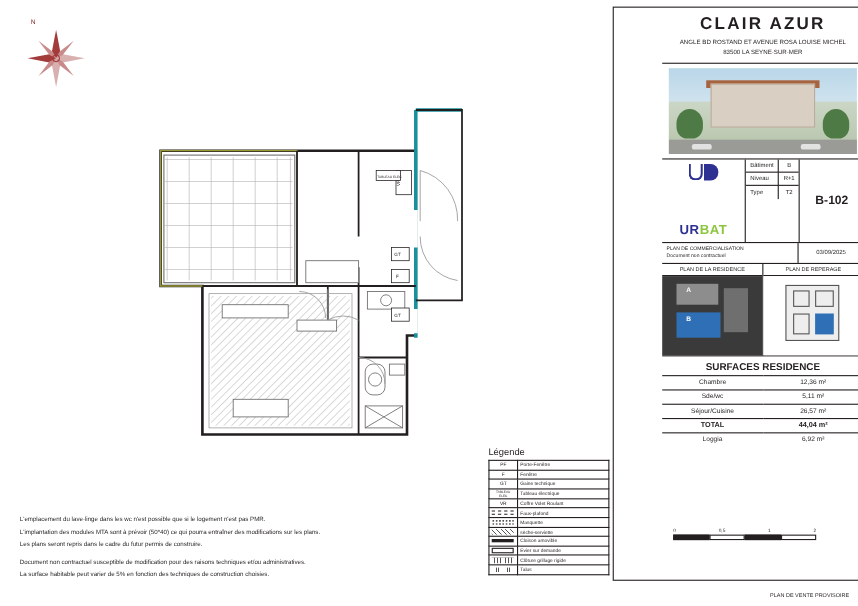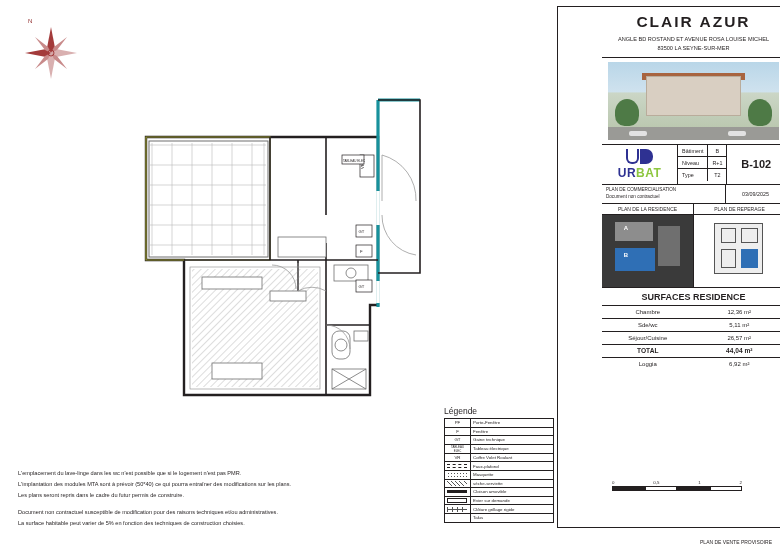--- a/index.html
+++ b/index.html
@@ -45,21 +45,21 @@
   .p-title { text-align:center; font-size:15.5px; letter-spacing:2px; font-weight:bold; padding:6px 0 4px; }
   .p-addr { text-align:center; font-size:5.6px; line-height:1.6; padding:0 4px 4px; }
   .photo { height:78px; margin:4px 6px; background:linear-gradient(#b9d6e8 0%, #cfe2ee 38%, #cbd6c6 40%, #b5c3a8 100%); position:relative; overflow:hidden; }
   .ph-bldg { position:absolute; left:22%; top:18%; width:56%; height:52%; background:#d9cfc2; border:1px solid #b9ac9b; }
   .ph-roof { position:absolute; left:20%; top:14%; width:60%; height:9%; background:#a8643f; }
   .ph-tree { position:absolute; bottom:18%; width:14%; height:34%; background:#4e7a46; border-radius:50% 50% 40% 40%; }
   .ph-road { position:absolute; left:0; bottom:0; width:100%; height:16%; background:#9a9a96; }
   .ph-car { position:absolute; bottom:5%; width:11%; height:7%; background:#e2e2e2; border-radius:2px; }
 
   .idrow { display:flex; border-top:1px solid #231f20; }
-  .logo-cell { width:78px; border-right:1px solid #231f20; display:flex; align-items:center; justify-content:center; flex-direction:column; padding:4px 0; }
+  .logo-cell { width:78px; border-right:1px solid #231f20; display:flex; align-items:center; justify-content:center; flex-direction:column; padding:4px 0;gap:36px; }
   .logo-mark { display:flex; align-items:center; justify-content:center; gap:1px; }
   .logo-u { width:13px; height:15px; border:2.5px solid #2e3192; border-top:none; border-radius:0 0 6px 6px; }
   .logo-b { width:13px; height:15px; background:#2e3192; border-radius:0 7px 7px 0; }
   .logo-txt { font-size:12px; font-weight:bold; letter-spacing:.5px; margin-top:2px; }
   .logo-txt .ur { color:#2e3192; } .logo-txt .bat { color:#8dc63f; }
   .kv { flex:1; }
   .kv-tbl { width:100%; border-collapse:collapse; font-size:5.4px; }
   .kv-tbl td { border-bottom:.5px solid #231f20; padding:1px 4px; height:12px; }
   .kv-tbl tr:last-child td { border-bottom:none; }
   .kv-tbl td.k { width:52%; border-right:.5px solid #231f20; }

